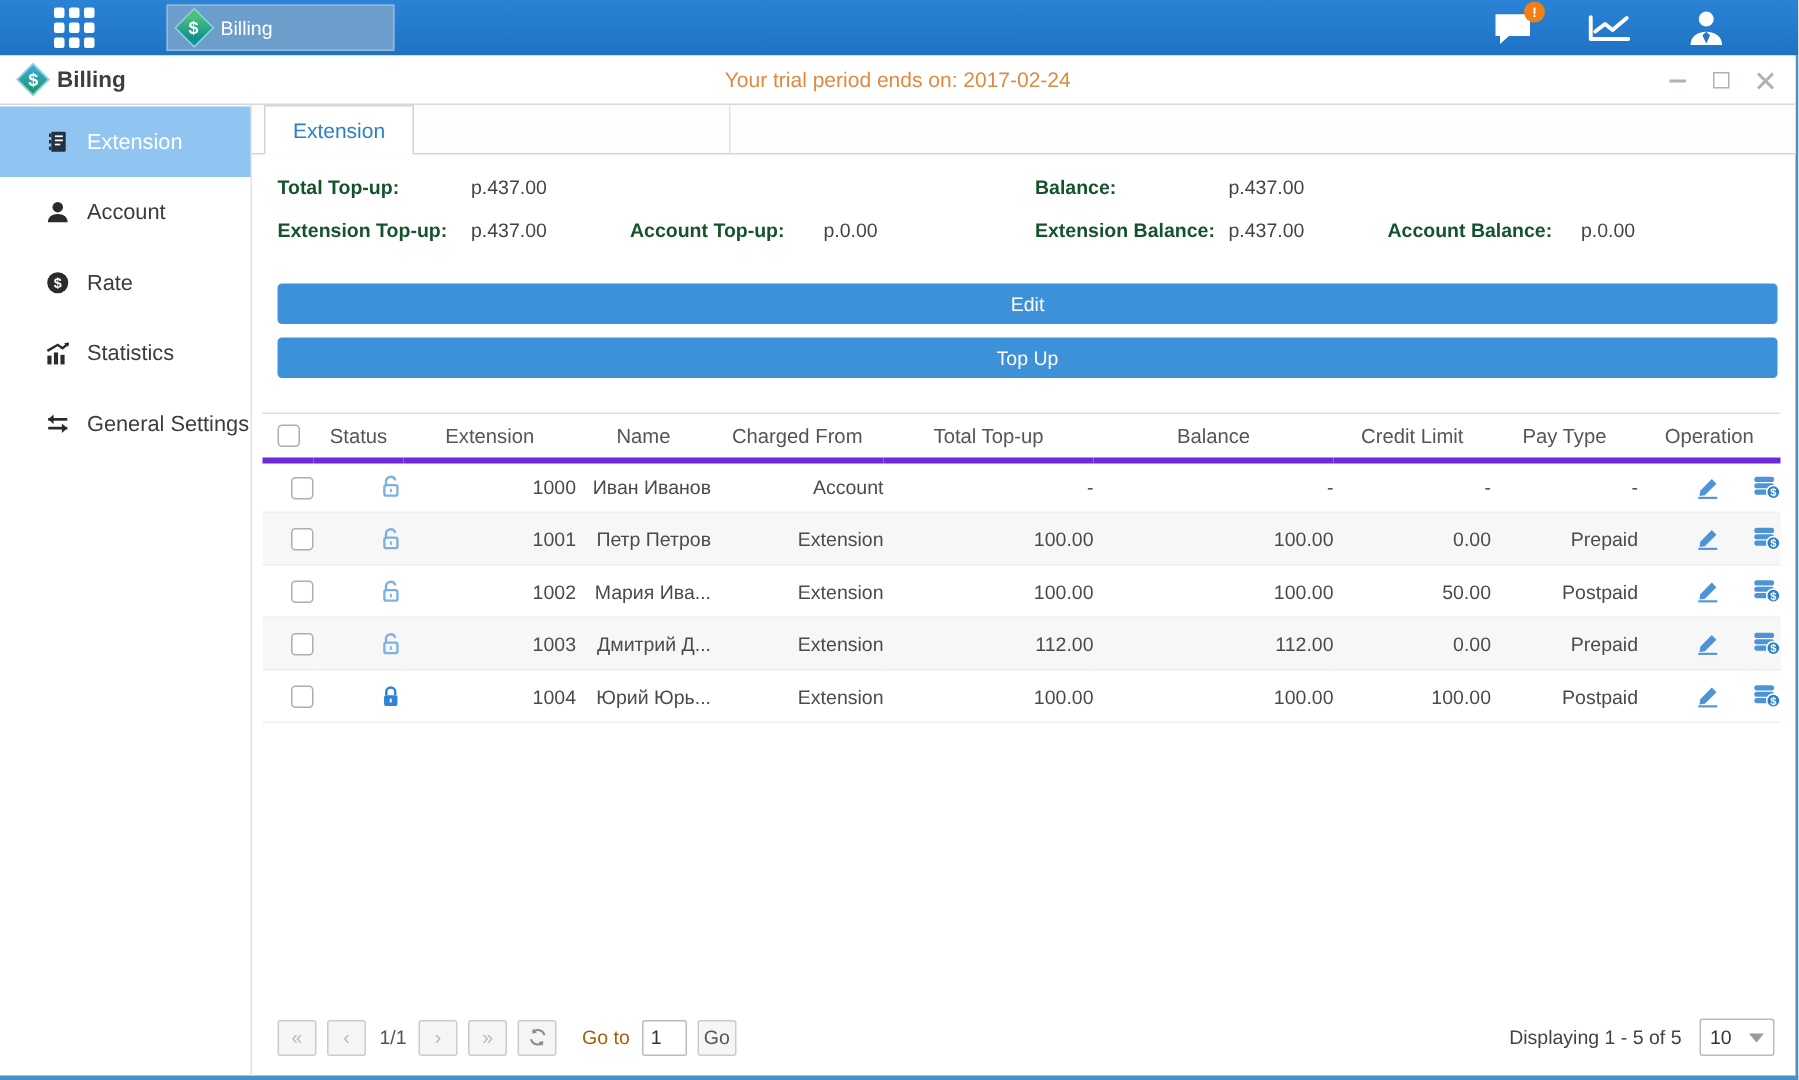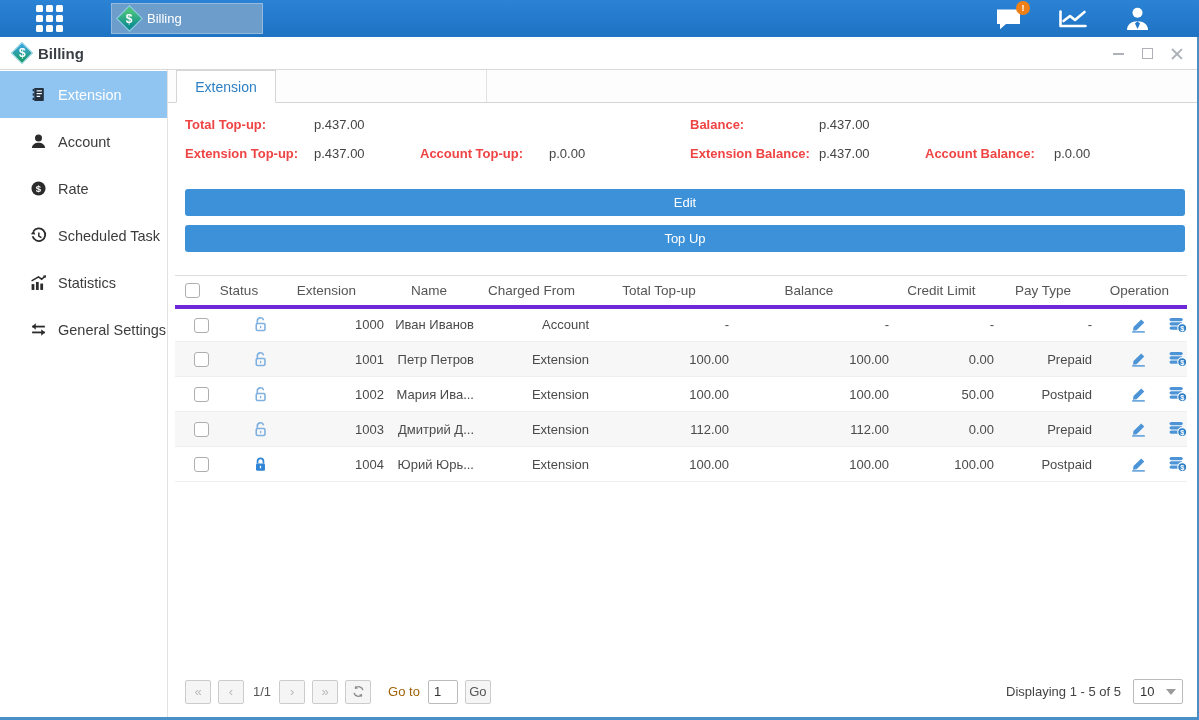--- a/index.html
+++ b/index.html
@@ -46,21 +46,21 @@
   .tabbar { height:33px; border-bottom:1px solid #d5d5d5; position:relative; background:#fdfdfd; flex:0 0 auto; }
   .tab { position:absolute; left:8px; top:0; bottom:-1px; width:100px; background:#fff; border:1px solid #d5d5d5; border-bottom:1px solid #fff; display:flex; align-items:center; justify-content:center; font-size:14px; color:#2e80c4; cursor:pointer; }
   .tab-ghost-sep { position:absolute; left:318px; top:0; bottom:0; width:1px; background:#e3e3e3; }
 
   .content { flex:1; display:flex; flex-direction:column; padding:0 12px 0 7px; min-height:0; }
 
   .summary { margin-top:14px; display:flex; padding-left:10px; font-size:13px; color:#3d3d3d; }
   .sum-col { width:505px; flex:0 0 auto; }
   .sum-col.right { width:auto; }
   .sum-row { display:flex; margin-bottom:14px; align-items:baseline; }
-  .sum-row b { width:129px; flex:0 0 auto; font-weight:bold; color:#ef4444; }
+  .sum-row b { width:129px; flex:0 0 auto; font-weight:bold; color:#14532d; }
   .sum-row .val { width:106px; flex:0 0 auto; color:#444; }
 
   .actions { margin-top:14px; padding-left:10px; display:flex; gap:9px;flex-direction:column; }
   .btn-blue { background:#3d91d8; color:#fff; border:none; font-size:13px; font-family:inherit; height:27px; padding:0 13px; border-radius:3px; cursor:pointer; }
 
   table { border-collapse:collapse; width:1012px; margin-top:23px; table-layout:fixed; }
   thead th { border-top:1px solid #ddd; border-bottom:4px solid #6d28d9; height:31px; font-weight:normal; font-size:13.5px; color:#555; text-align:center; background:#fff; }
   tbody td { height:35px; font-size:13px; color:#4a4a4a; text-align:right; }
   tbody tr { border-bottom:1px solid #efefef; }
   tbody tr:nth-child(even) { background:#f7f7f7; }
@@ -128,20 +128,21 @@
 </div>
 
 <div class="window">
   <div class="titlebar">
     <div class="title-left">
       <span class="diamond">
           <b>$</b>
         </span>
       <span class="win-title">Billing</span>
     </div>
+    <div class="trial">Your trial period ends on: 2017-02-24</div>
     <div class="win-controls">
       <span class="wc wc-min"></span>
       <span class="wc wc-max"></span>
       <span class="wc wc-close"></span>
     </div>
   </div>
 
   <div class="body">
 
     <div class="sidebar">
@@ -169,30 +170,20 @@
         <span class="s-label">Account</span>
       </div>
       <div class="side-item">
         <span class="s-icon">
           <svg viewBox="0 0 16 16" width="17" height="17">
               <circle cx="8" cy="8" r="6.6" fill="#2b2b2b"></circle>
               <text x="8" y="11.2" text-anchor="middle" font-size="9" font-weight="bold" fill="#fff">$</text>
             </svg>
         </span>
         <span class="s-label">Rate</span>
-      </div>
-      <div class="side-item">
-        <span class="s-icon">
-          <svg viewBox="0 0 16 16" width="17" height="17" fill="none" stroke="#2b2b2b">
-              <path d="M3.2 4.1A6 6 0 1 1 2.5 8.7" stroke-width="1.7"></path>
-              <path d="M8.3 5.2v3.4l2.5 1.5" stroke-width="1.4"></path>
-              <path d="M0.8 6.8l2.6-3.4 1.6 3.6z" fill="#2b2b2b" stroke="none"></path>
-            </svg>
-        </span>
-        <span class="s-label">Scheduled Task</span>
       </div>
       <div class="side-item">
         <span class="s-icon">
           <svg viewBox="0 0 16 16" width="17" height="17">
               <rect x="1.5" y="9.5" width="2.6" height="5.5" fill="#2b2b2b"></rect>
               <rect x="5.6" y="7.5" width="2.6" height="7.5" fill="#2b2b2b"></rect>
               <rect x="9.7" y="9" width="2.6" height="6" fill="#2b2b2b"></rect>
               <path d="M1.5 6.5l6.5-3.8 3 2.2 3.5-3" stroke="#2b2b2b" stroke-width="1.5" fill="none"></path>
               <path d="M15.2 1.2l-3.2.5 2.5 2.2z" fill="#2b2b2b"></path>
             </svg>

